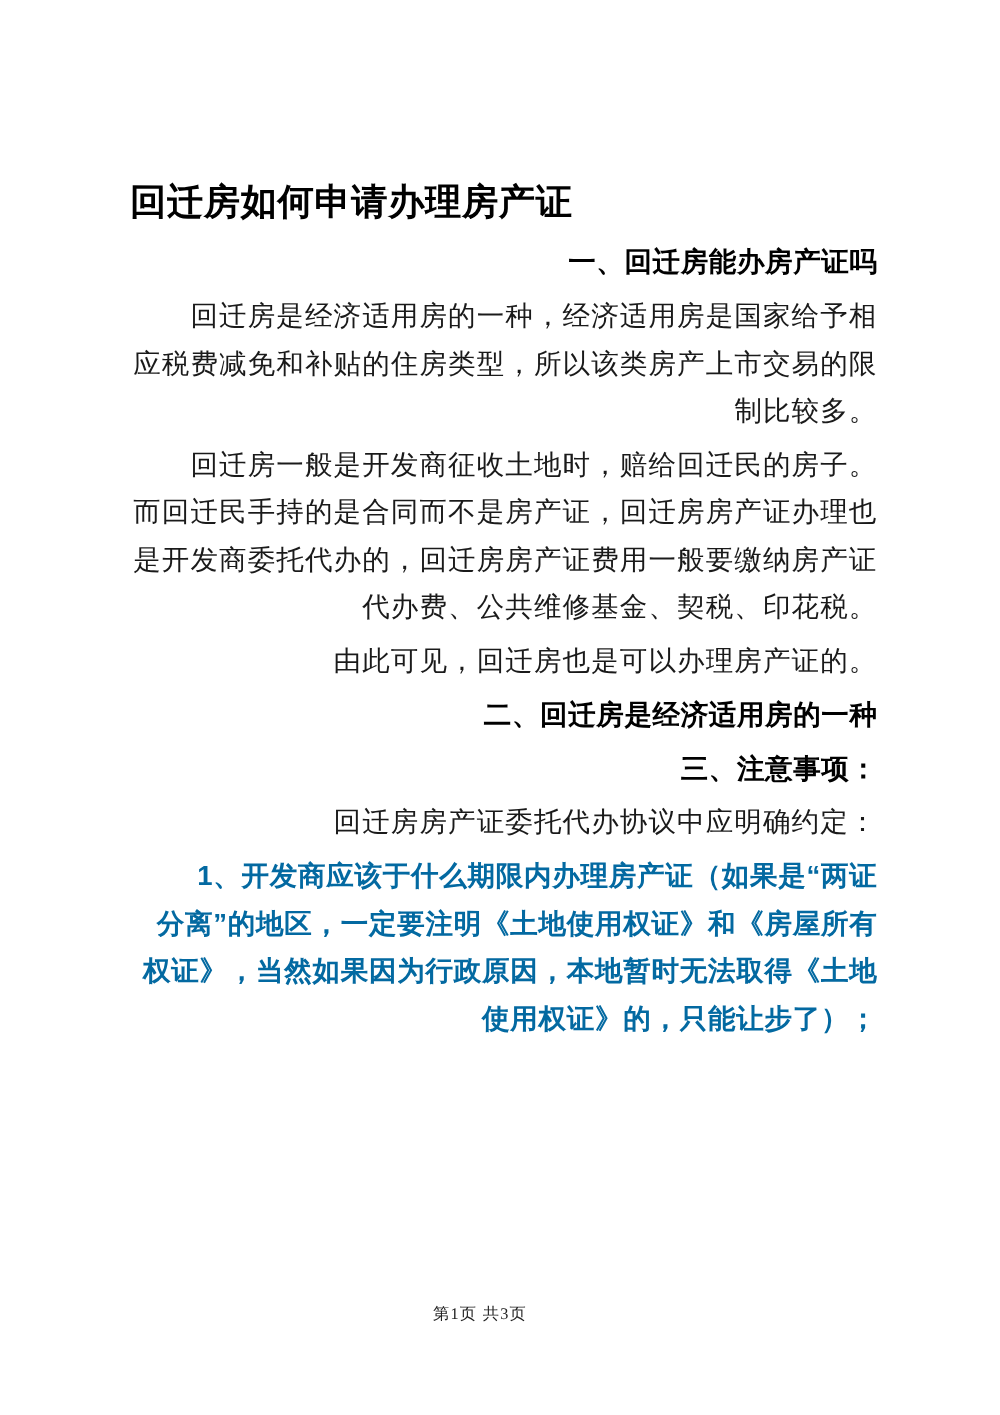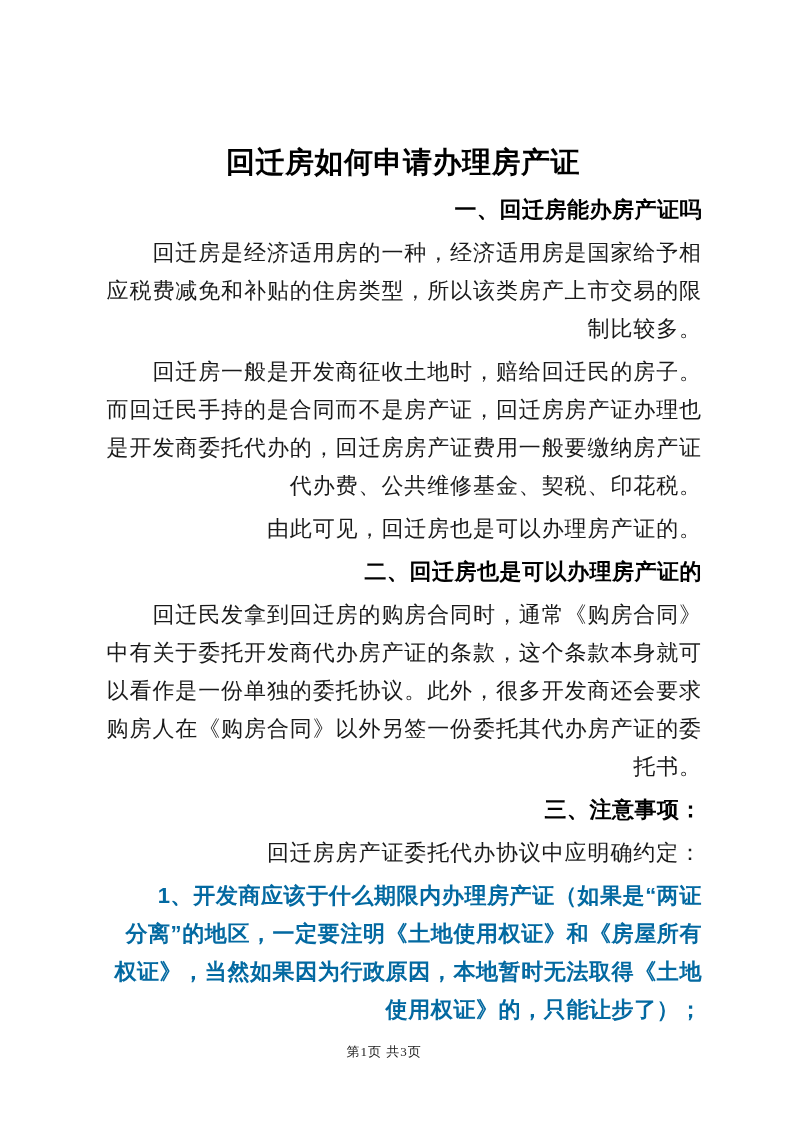--- a/index.html
+++ b/index.html
@@ -25,21 +25,20 @@
     left: 104px;
     top: 138px;
     width: 598px;
   }
   .doc-title {
     font-family: "Liberation Sans", sans-serif;
     font-weight: 700;
     font-size: 29px;
     letter-spacing: 0.5px;
     line-height: 48px;
-    text-align: center;
     margin: 0;
     color: #000000;
   }
   .doc-body p {
     margin: 5px 0 0 0;
     text-align: right;
   }
   .heading {
     font-family: "Liberation Sans", sans-serif;
     font-weight: 700;
@@ -91,22 +90,21 @@
 <body>
 
 <div class="page">
   <div class="content">
     <h1 class="doc-title">回迁房如何申请办理房产证</h1>
     <div class="doc-body" id="doc-body">
         <p class="heading">一、回迁房能办房产证吗</p>
         <p class="paragraph">回迁房是经济适用房的一种，经济适用房是国家给予相应税费减免和补贴的住房类型，所以该类房产上市交易的限制比较多。</p>
         <p class="paragraph">回迁房一般是开发商征收土地时，赔给回迁民的房子。而回迁民手持的是合同而不是房产证，回迁房房产证办理也是开发商委托代办的，回迁房房产证费用一般要缴纳房产证代办费、公共维修基金、契税、印花税。</p>
         <p class="paragraph">由此可见，回迁房也是可以办理房产证的。</p>
-        <p class="heading">二、回迁房也是可以办理房产证的</p>
-        <p class="paragraph">回迁民发拿到回迁房的购房合同时，通常《购房合同》中有关于委托开发商代办房产证的条款，这个条款本身就可以看作是一份单独的委托协议。此外，很多开发商还会要求购房人在《购房合同》以外另签一份委托其代办房产证的委托书。</p>
+        <p class="heading">二、回迁房是经济适用房的一种</p>
         <p class="heading">三、注意事项：</p>
         <p class="paragraph">回迁房房产证委托代办协议中应明确约定：</p>
         <p class="paragraph-bold">1、开发商应该于什么期限内办理房产证（如果是“两证分离”的地区，一定要注明《土地使用权证》和《房屋所有权证》，当然如果因为行政原因，本地暂时无法取得《土地使用权证》的，只能让步了）；</p>
       </div>
   </div>
   <div class="footer">
     <span>第1页 共3页</span>
   </div>
 </div>
 

